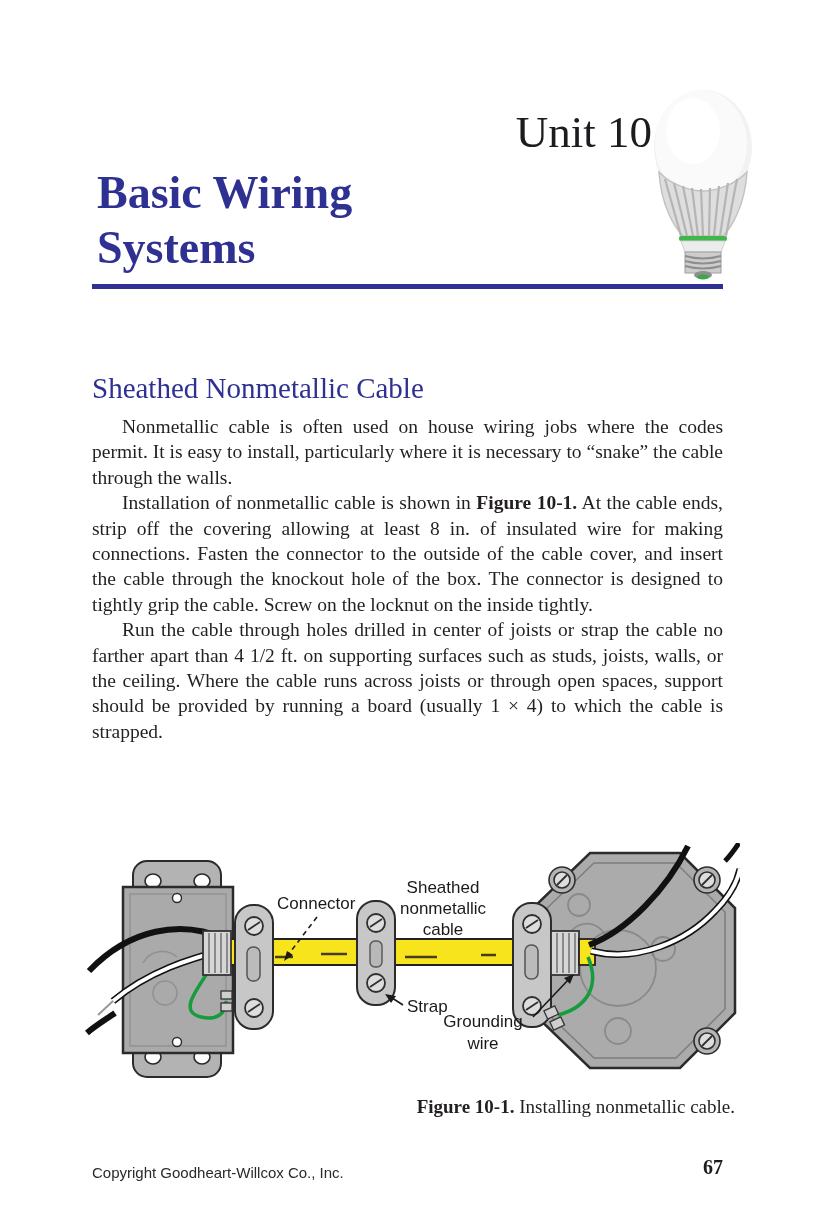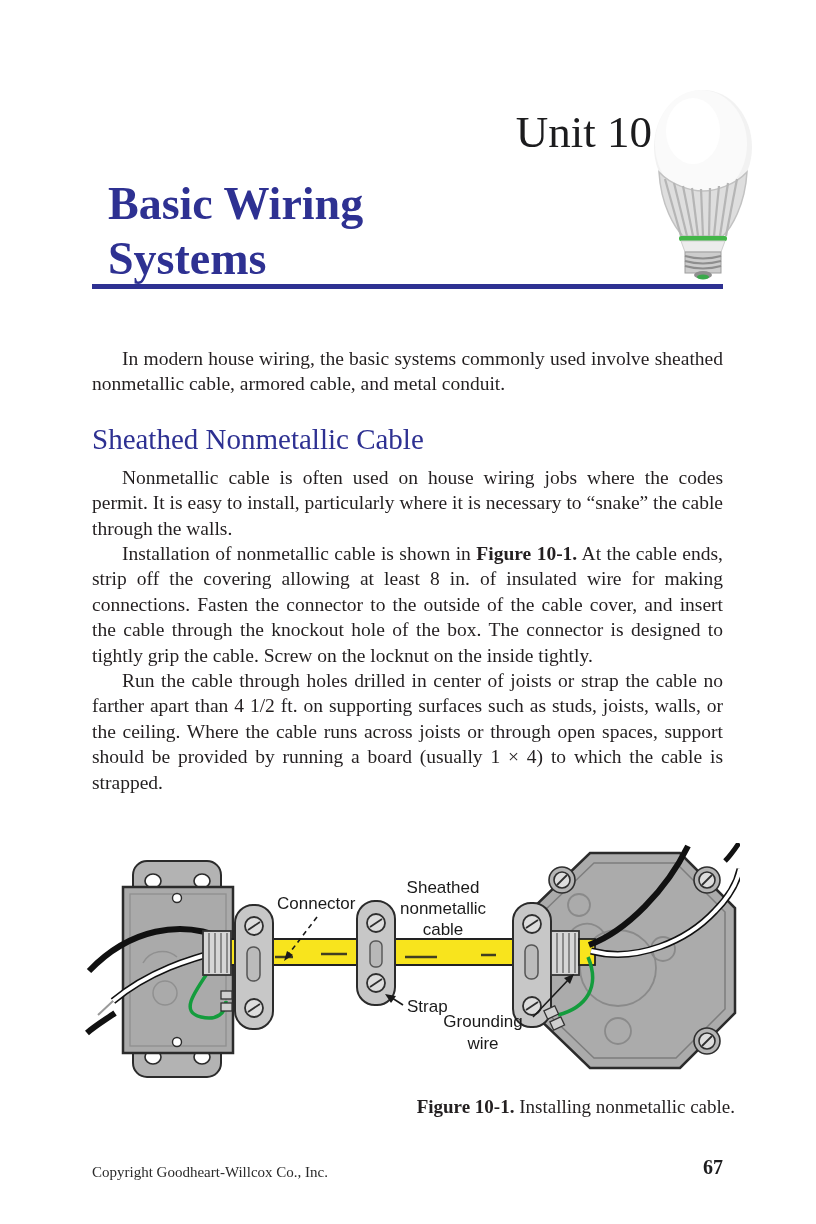--- a/index.html
+++ b/index.html
@@ -5,21 +5,21 @@
   html,body{margin:0;padding:0;}
   body{
     width:816px;height:1224px;background:#ffffff;position:relative;
     font-family:"Liberation Serif", serif;color:#231f20;overflow:hidden;
   }
   .page{position:absolute;inset:0;}
 
   
   .header-block{position:absolute;left:92px;top:104px;width:560px;}
   .unit-label{font-size:45px;line-height:56px;color:#1c1c1e;font-weight:400;text-align:right;}
-  .page-title{margin:16px;font-size:46px;line-height:55px;font-weight:700;color:#2e3192;}
+  .page-title{margin:5px;font-size:46px;line-height:55px;font-weight:700;color:#2e3192;}
   .title-rule{position:absolute;left:92px;top:284px;width:631px;height:5px;background:#2e3192;}
 
   .bulb-wrap{position:absolute;left:646px;top:86px;width:114px;height:198px;}
 
   
   .body-copy{position:absolute;left:92px;top:346px;width:631px;
     font-size:19.5px;line-height:25.4px;text-align:justify;}
   .body-copy p{margin:0;text-indent:30px;}
   .section-heading{margin:25px 0 9px 0;font-size:29px;line-height:34px;
     font-weight:400;color:#2e3192;text-align:left;}
@@ -27,21 +27,21 @@
 
   
   .figure-wrap{position:absolute;left:85px;top:843px;width:655px;height:252px;}
   .fig-label{font-family:"Liberation Sans", sans-serif;font-size:17px;fill:#1a1a1a;}
   .figure-caption{position:absolute;left:104px;top:1096px;width:631px;
     font-size:19px;line-height:22px;text-align:right;}
   .figure-caption b{font-weight:700;}
 
   
   .footer-copyright{position:absolute;left:92px;top:1164px;
-    font-family:Liberation Serif, serif;font-size:15px;color:#2a2a2a;}
+    font-family:Liberation Sans, sans-serif;font-size:15px;color:#2a2a2a;}
   .page-number{position:absolute;left:703px;top:1156px;
     font-size:20px;font-weight:700;color:#1c1c1e;}
 </style>
 </head>
 <body>
 
 <div class="page">
 
   <div class="header-block">
     <div class="unit-label">Unit 10</div>
@@ -73,21 +73,20 @@
         <path d="M39 170 q18 5 36 0"></path>
           <path d="M39 175 q18 5 36 0"></path>
           <path d="M39 180 q18 5 36 0"></path>
       </g>
       <ellipse cx="57" cy="189" rx="9" ry="4" fill="#8f8f8f"></ellipse>
       <ellipse cx="57" cy="191" rx="6" ry="2.5" fill="#3aa94b"></ellipse>
     </svg>
   </div>
 
   <main class="body-copy">
-    <p>In modern house wiring, the basic systems commonly used involve sheathed nonmetallic cable, armored cable, and metal conduit.</p>
     <h2 class="section-heading">Sheathed Nonmetallic Cable</h2>
     <p>Nonmetallic cable is often used on house wiring jobs where the codes permit. It is easy to install, particularly where it is necessary to “snake” the cable through the walls.</p>
     <p><span>Installation of nonmetallic cable is shown in </span><span class="fig-ref">Figure 10-1.</span><span> At the cable ends, strip off the covering allowing at least 8 in. of insulated wire for making connections. Fasten the connector to the outside of the cable cover, and insert the cable through the knockout hole of the box. The connector is designed to tightly grip the cable. Screw on the locknut on the inside tightly.</span></p>
     <p>Run the cable through holes drilled in center of joists or strap the cable no farther apart than 4 1/2 ft. on supporting surfaces such as studs, joists, walls, or the ceiling. Where the cable runs across joists or through open spaces, support should be provided by running a board (usually 1 × 4) to which the cable is strapped.</p>
   </main>
 
   <div class="figure-wrap">
     <svg width="655" height="252" viewBox="0 0 655 252">
 
       <g>

